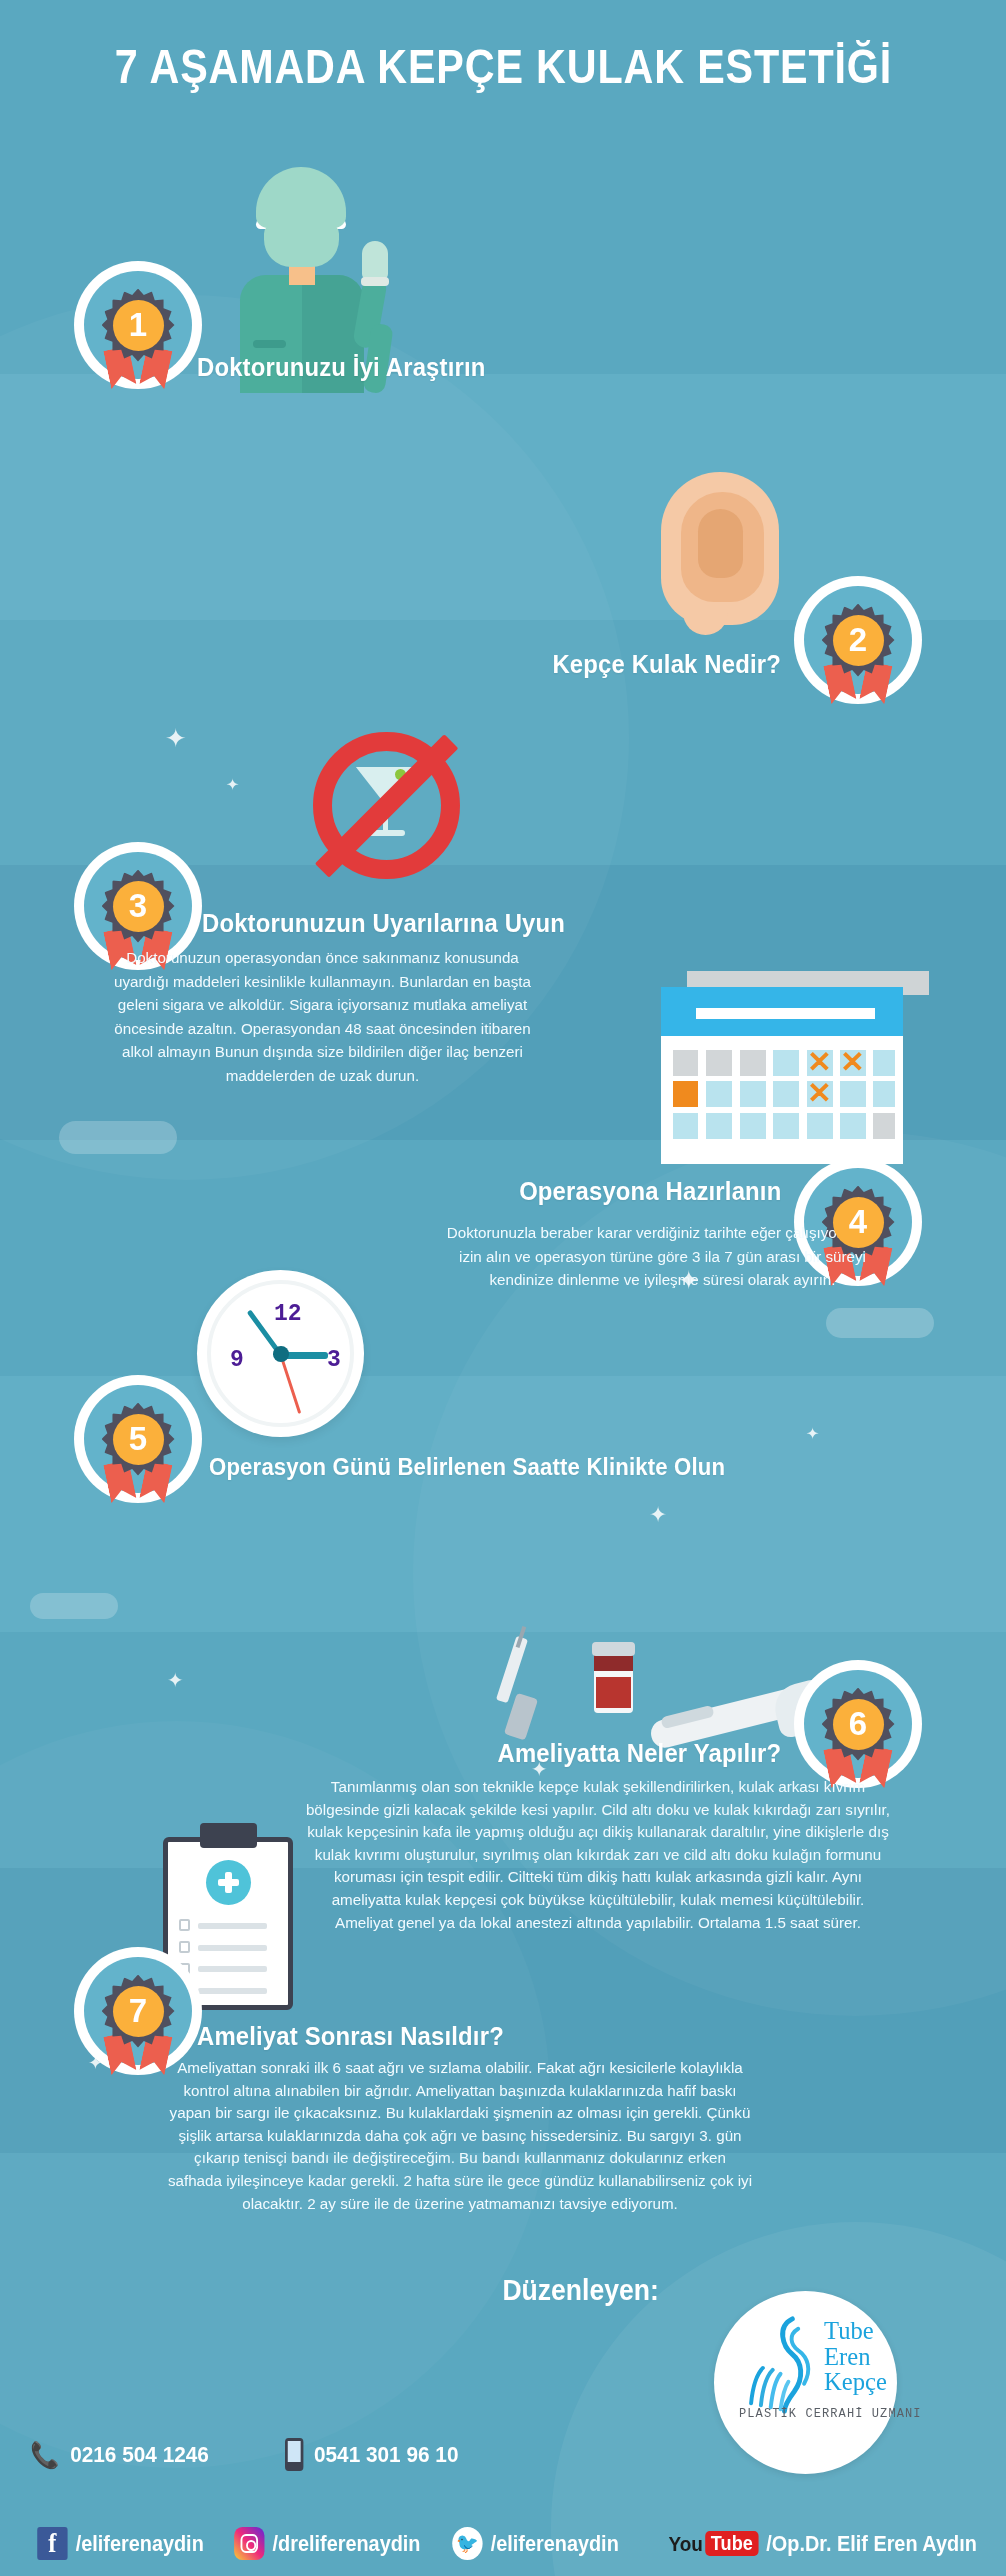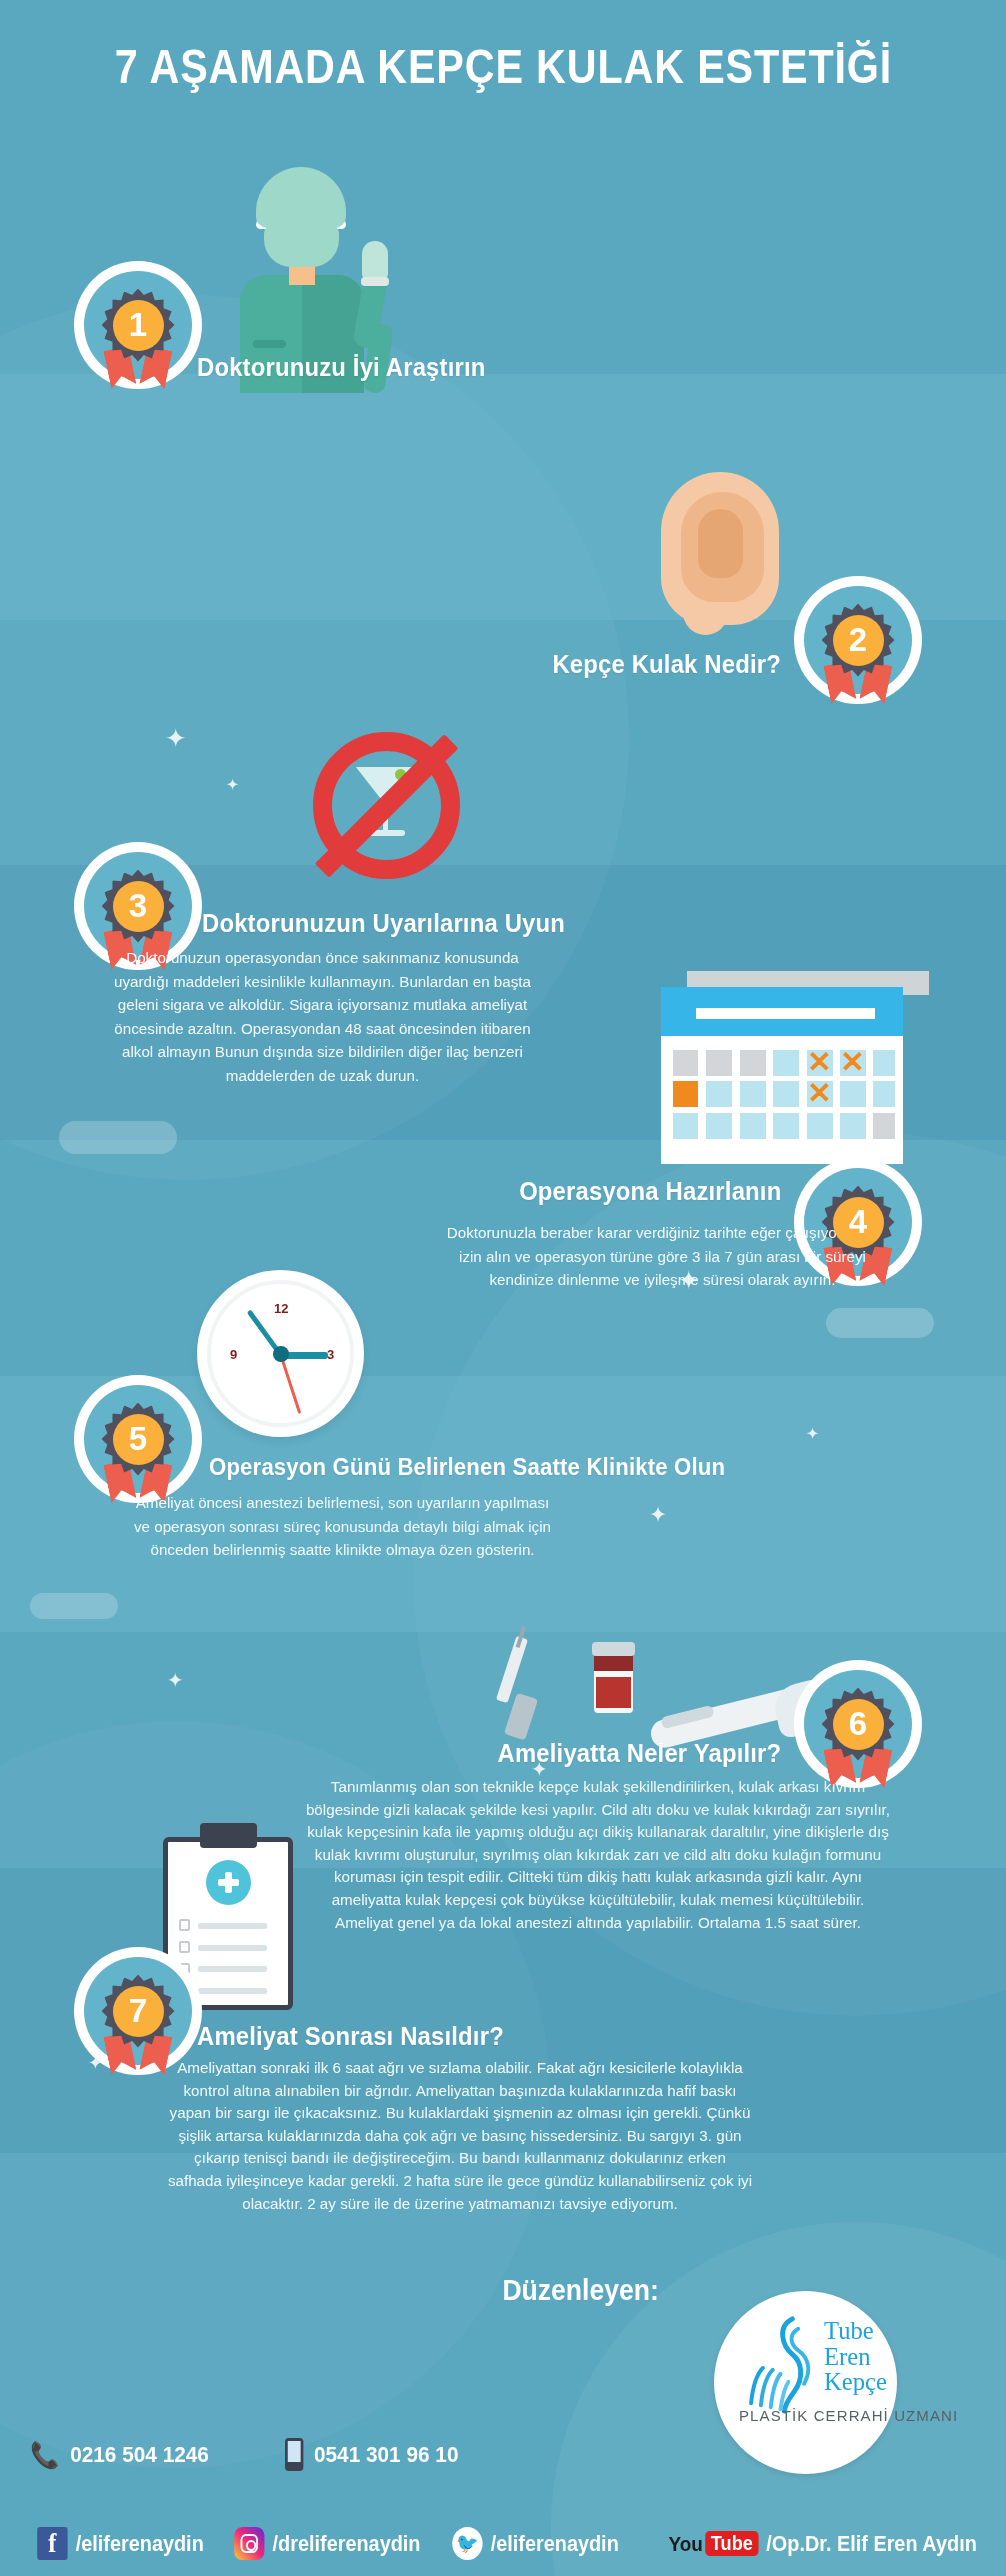--- a/index.html
+++ b/index.html
@@ -208,21 +208,21 @@
   
   .cal-shadow{ position:absolute; background:#cfd4d6; }
   .cal-body  { position:absolute; background:#ffffff; }
   .cal-head  { position:absolute; background:#35b5e8; }
   .cal-headbar{position:absolute; background:#ffffff; }
   .cal-cell  { position:absolute; }
 
   
   .clock-out { position:absolute; width:167px; height:167px; border-radius:50%; background:#ffffff; box-shadow:0 3.9px 9.8px rgba(0,0,0,.08); }
   .clock-in  { position:absolute; width:147px; height:147px; border-radius:50%; background:#ffffff; border:4.9px solid #f0f4f5; left:9.8px; top:9.8px; }
-  .clock-num { position:absolute; color:#7f1d1d; font-weight:bold; font-size:13px; }
+  .clock-num { position:absolute; color:#4c1d95; font-weight:bold; font-size:23px;font-family:Liberation Mono, monospace; }
   .clock-hand{ position:absolute; background:#1b8ea3; transform-origin: 0 50%; border-radius:2.9px; }
   .clock-sec { position:absolute; background:#ec5f4e; transform-origin: 0 50%; border-radius:2px; }
   .clock-pin { position:absolute; width:15.7px; height:15.7px; border-radius:50%; background:#0f6d80; }
 
   
   .tool { position:absolute; }
 
   
   .clip-body { position:absolute; background:#ffffff; border:5.9px solid #3d4250; border-radius:5.9px; }
   .clip-top  { position:absolute; background:#3d4250; border-radius:3.9px; }
@@ -255,22 +255,22 @@
     position: absolute;
     color: #1ba3dd;
     font-family: "Liberation Serif", serif;
     font-size: 24.6px;
     line-height: 25.6px;
     text-align: left;
   }
   .logo-sub {
     position: absolute;
     color: #5a5f66;
-    font-family: Liberation Sans, sans-serif;
-    font-size: 15px;
+    font-family: Liberation Mono, monospace;
+    font-size: 12px;
     letter-spacing: 1.1px;
     white-space: nowrap;
   }
   .logo-mark { position:absolute; }
 
   .contact-row { position: absolute; left: 0; width: 1007px; height: 43px; }
   .contact-item {
     position: absolute;
     display: flex;
     align-items: center;
@@ -500,21 +500,20 @@
       <div class="rosette">
         <div class="ribbon-l"></div>
           <div class="ribbon-r"></div>
         <div class="star-back"></div>
         <div class="coin">5</div>
       </div>
     </div>
   </div>
 
   <div class="step-heading left" style="left:209px;top:1453px;font-size:24.6px;">Operasyon Günü Belirlenen Saatte Klinikte Olun</div>
-  <div class="step-body" style="left:126px;top:1491px;width:433px;">Ameliyat öncesi anestezi belirlemesi, son uyarıların yapılması ve operasyon sonrası süreç konusunda detaylı bilgi almak için önceden belirlenmiş saatte klinikte olmaya özen gösterin.</div>
 
   <div class="illus" style="left:480px;top:1634px;width:374px;height:157px;">
     <div class="tool" style="left:25.6px;top:2px;width:11.8px;height:67px;background:#e9eef1;border-radius:2.9px;transform:rotate(18deg);"></div>
     <div class="tool" style="left:29.5px;top:61px;width:21.6px;height:43px;background:#b8c4cc;border-radius:3.9px;transform:rotate(18deg);"></div>
     <div class="tool" style="left:39px;top:-7.9px;width:3.9px;height:21.6px;background:#9aa7b0;transform:rotate(18deg);"></div>
     <div class="tool" style="left:114px;top:17.7px;width:39px;height:61px;background:#f5f7f8;border-radius:3.9px;"></div>
     <div class="tool" style="left:114px;top:17.7px;width:39px;height:19.7px;background:#8f2b2b;border-radius:3.9px 3.9px 0 0;"></div>
     <div class="tool" style="left:112px;top:7.9px;width:43px;height:13.8px;background:#cfd8dd;border-radius:3.9px;"></div>
     <div class="tool" style="left:116px;top:43px;width:35px;height:31px;background:#b8352f;"></div>
     <div class="tool" style="left:169px;top:69px;width:165px;height:27.5px;background:#eef2f4;border-radius:13.8px;transform:rotate(-14deg);"></div>

